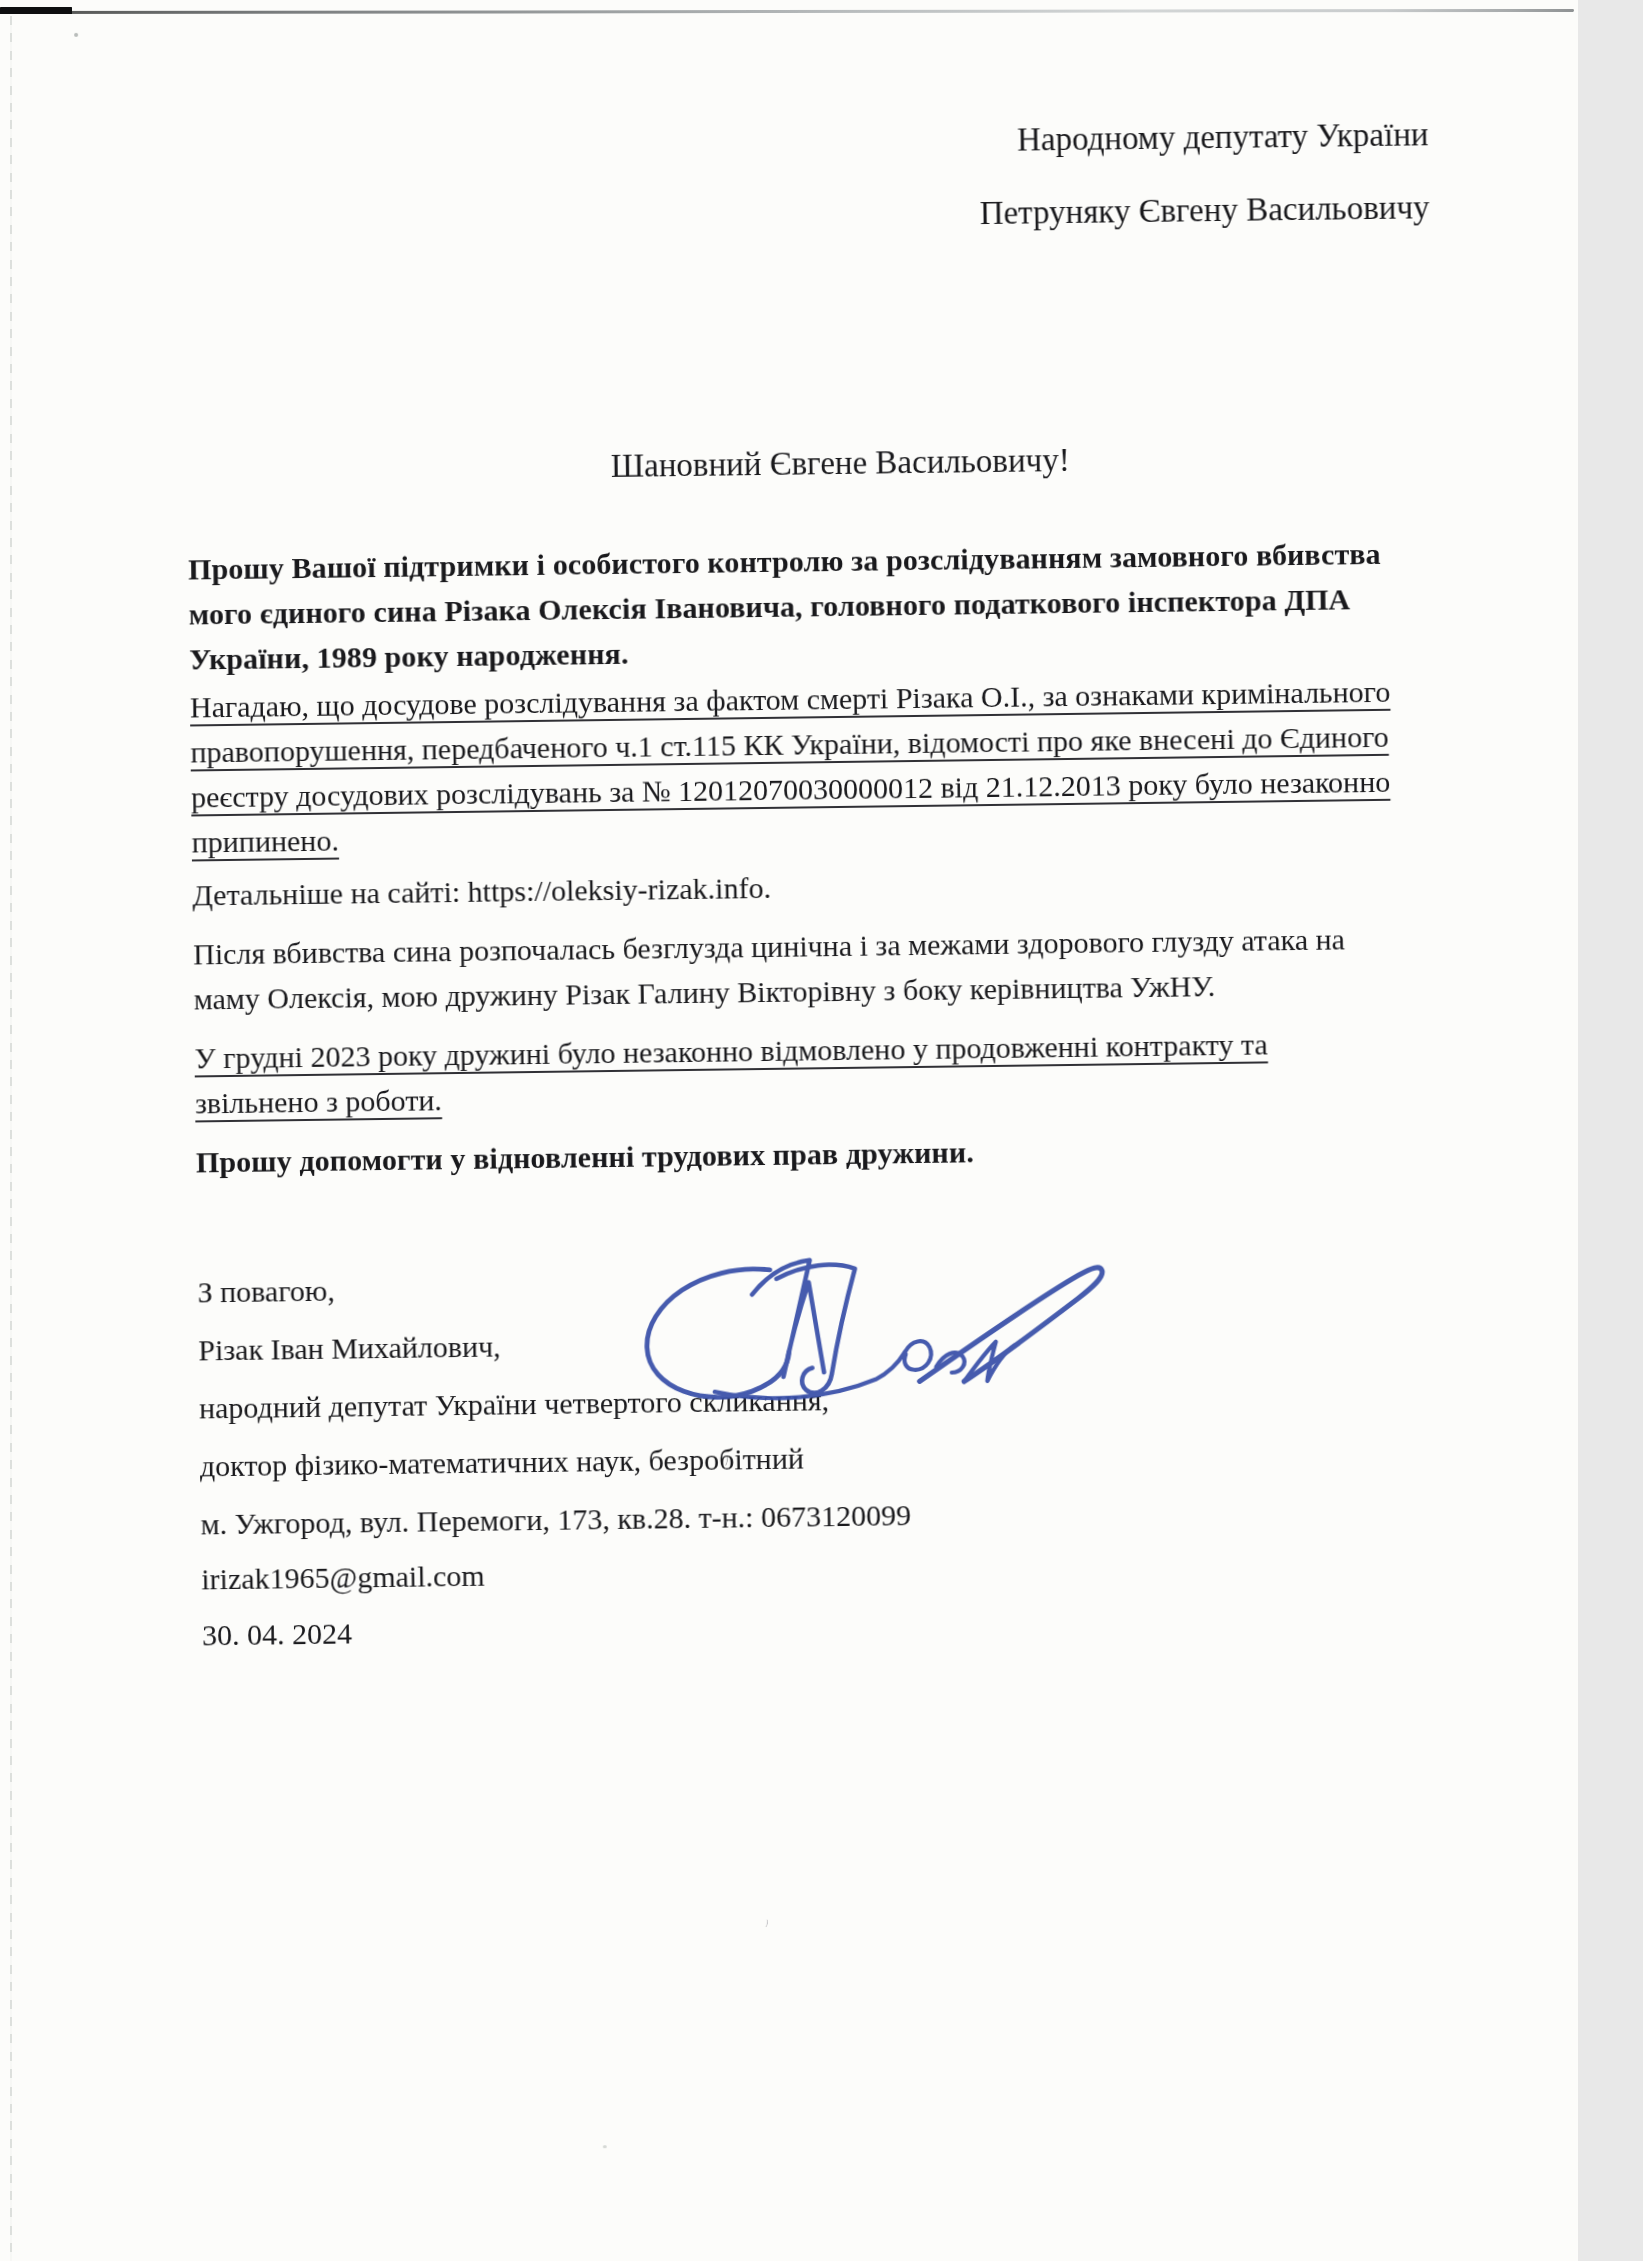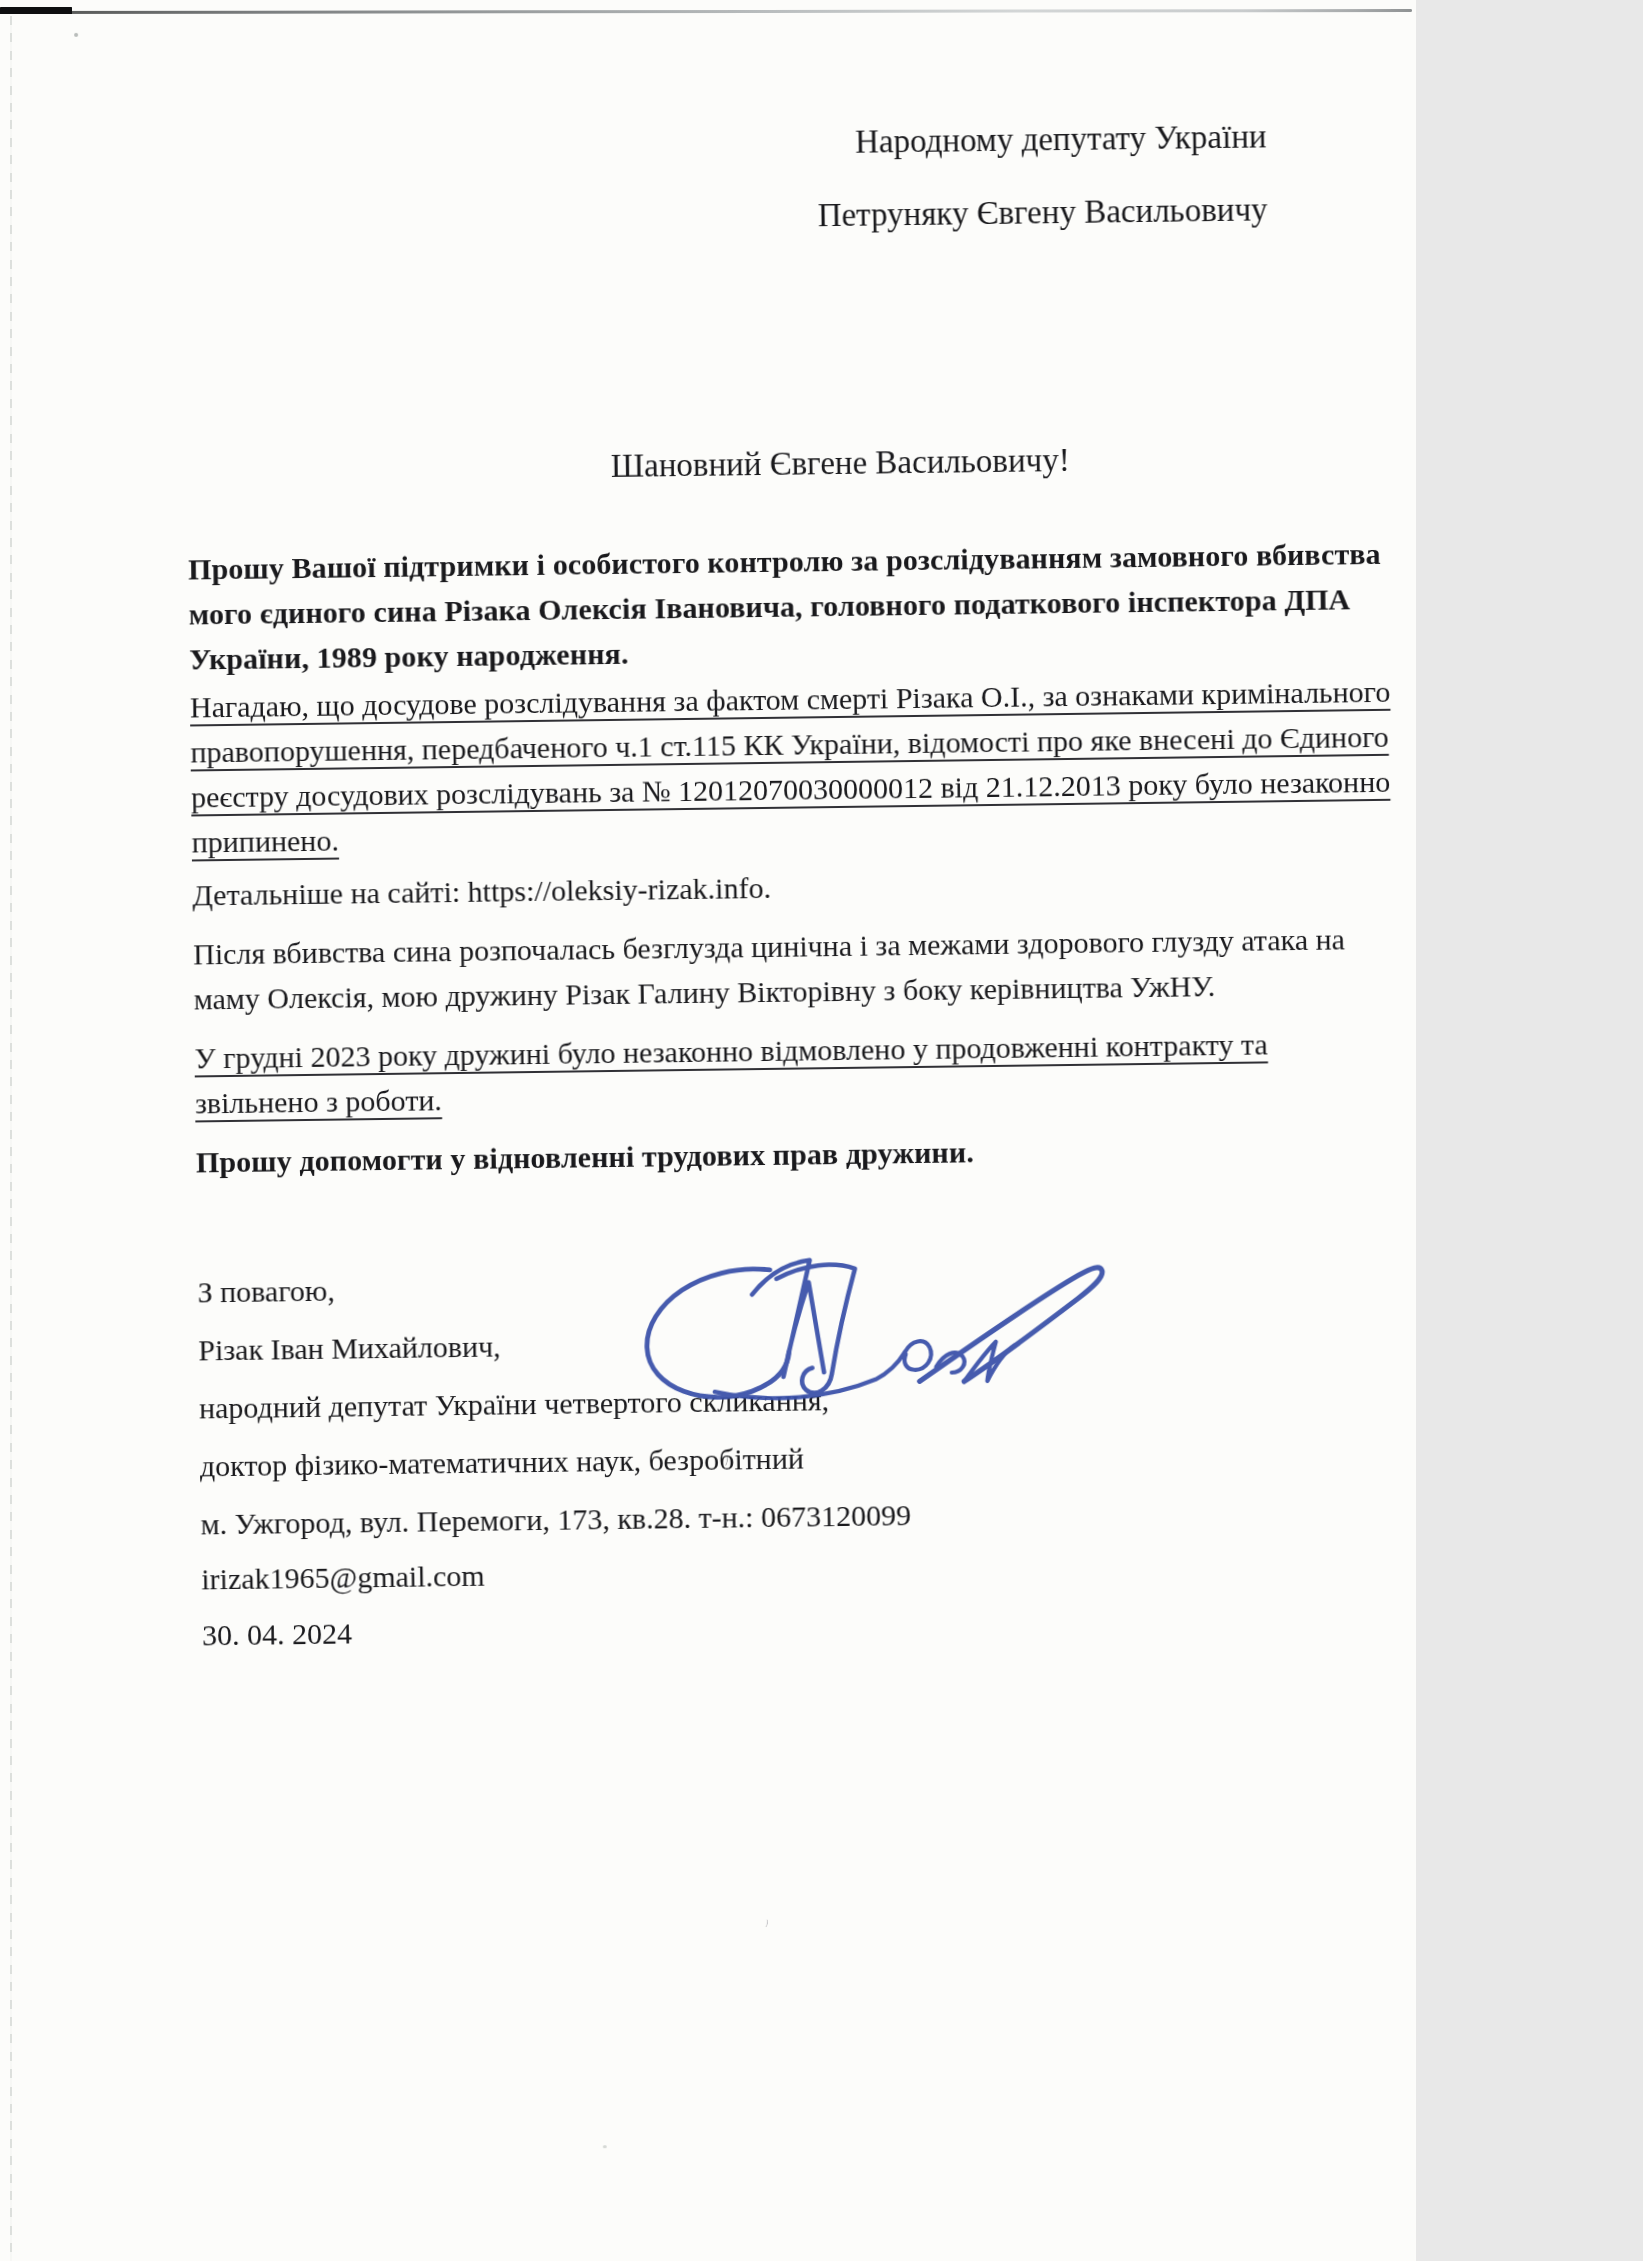--- a/index.html
+++ b/index.html
@@ -1,23 +1,22 @@
 <!DOCTYPE html>
 <html style="font-size:10.3px"><head>
 <meta charset="utf-8">
 <style>
   html,body{margin:0;padding:0;background:#e8e8e8;}
   .page{
     position:relative;
-    width:1384px;height:2261px;
+    width:1578px;height:2261px;
     background:#fcfcfa;
     overflow:hidden;
     font-family:"Liberation Serif","DejaVu Serif",serif;
     color:#1d1d20;
-    padding-left:32px;
   }
   
   .edge-top{
     position:absolute;top:9.7px;left:3.9px;right:3.9px;height:2.6px;border-radius:1.3px;
     background:linear-gradient(90deg,#141414 0%,#2d2f2e 5%,#565a5c 18%,#7b8082 35%,#a8adaf 55%,#c7cbcc 72%,#babec0 88%,#8e9294 96%,#707476 100%);
     opacity:.78;transform:rotate(-0.08deg);
   }
   .edge-top-left-blob{position:absolute;top:7px;left:0;width:72px;height:7px;background:#0e0f10;border-radius:0.6px;}
   .edge-top-right-blob{position:absolute;top:9px;left:1581px;width:57px;height:5.8px;background:#1b1c1d;border-radius:0.6px;}
   .edge-left{

